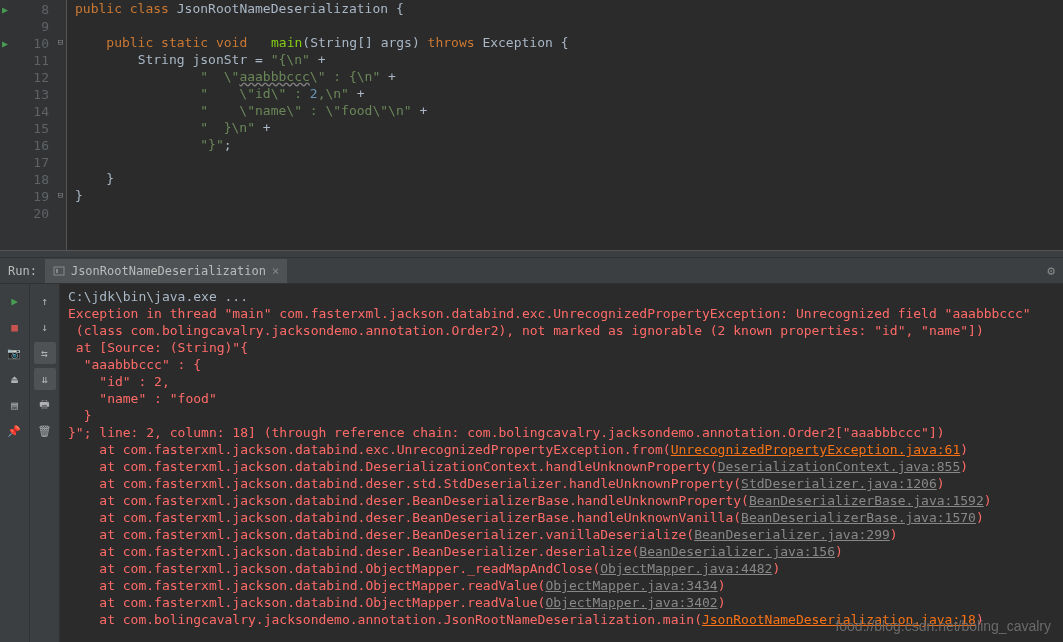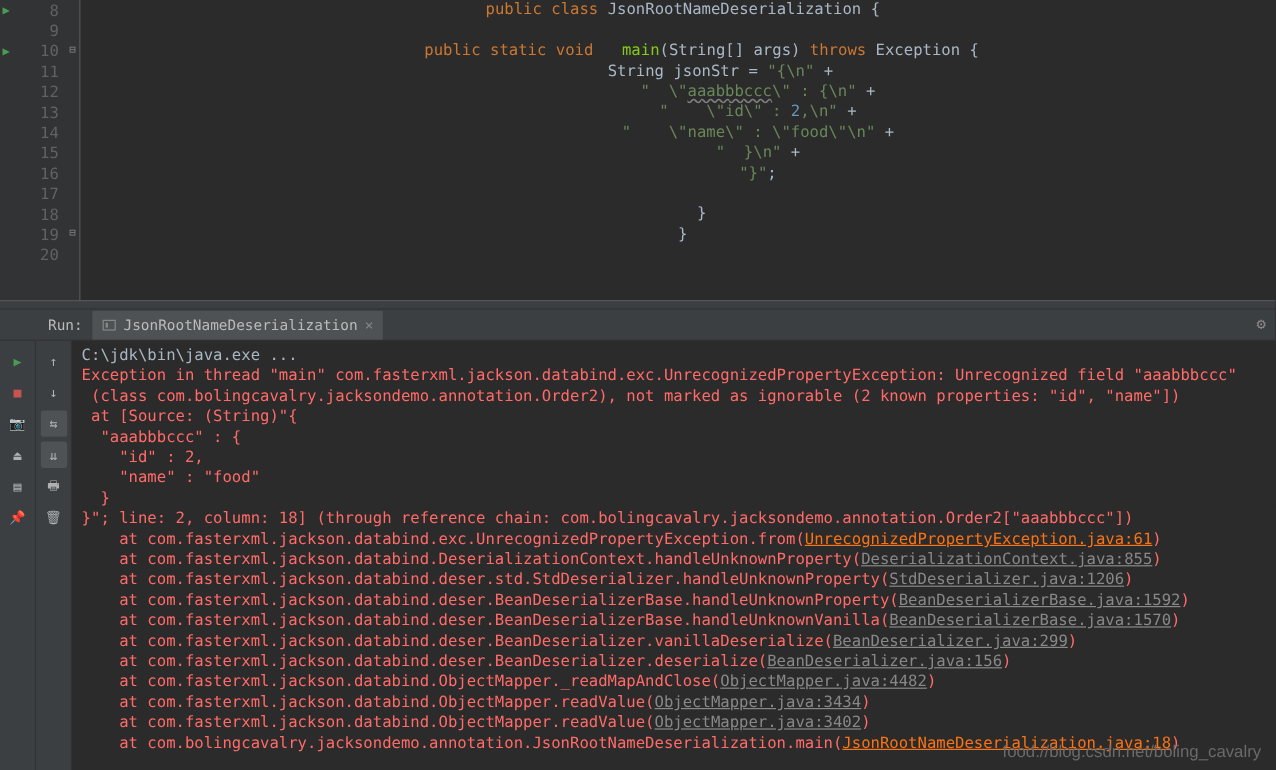--- a/index.html
+++ b/index.html
@@ -45,21 +45,20 @@
     .fold-mark {
       height: 17px;
       line-height: 17px;
       color: #888;
       font-size: 9px;
       text-align: center;
     }
     .code-area {
       flex: 1;
       padding-left: 8px;
-      text-align: center;
     }
     .code-line {
       height: 17px;
       line-height: 17px;
       white-space: pre;
     }
     .kw { color: #cc7832; }
     .str { color: #6a8759; }
     .num { color: #6897bb; }
     .cls { color: #a9b7c6; }
@@ -71,21 +70,20 @@
       background: #3c3f41;
       border-top: 1px solid #555;
       border-bottom: 1px solid #323232;
     }
     .run-header {
       height: 26px;
       background: #3c3f41;
       display: flex;
       align-items: center;
       border-bottom: 1px solid #323232;
-      padding-left: 32px;
     }
     .run-label {
       padding: 0 8px;
       color: #bbb;
       font-size: 12px;
     }
     .run-tab {
       display: flex;
       align-items: center;
       background: #4e5254;

